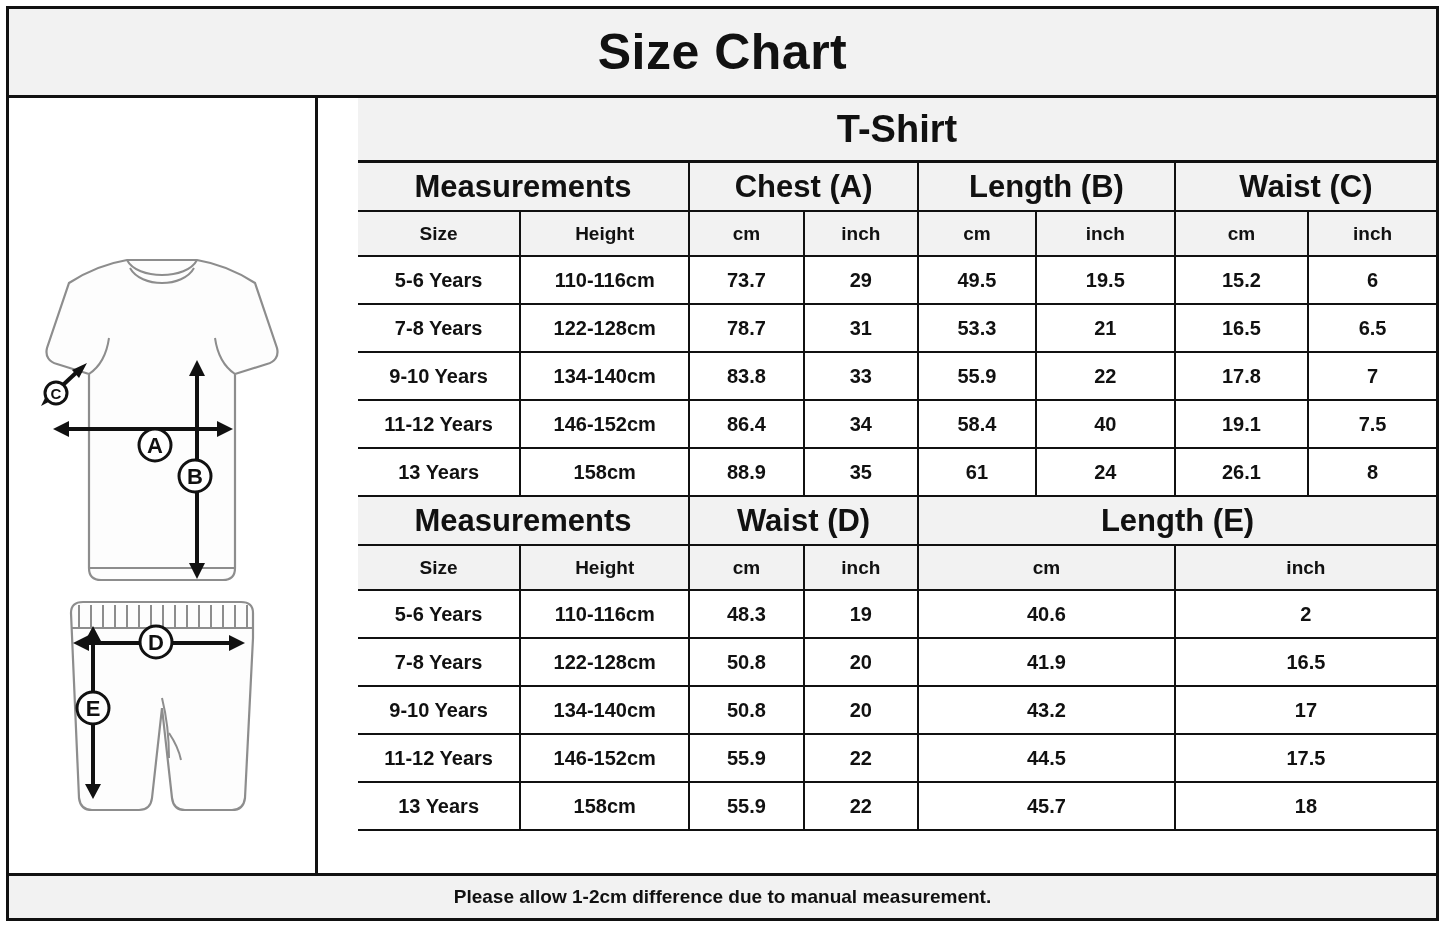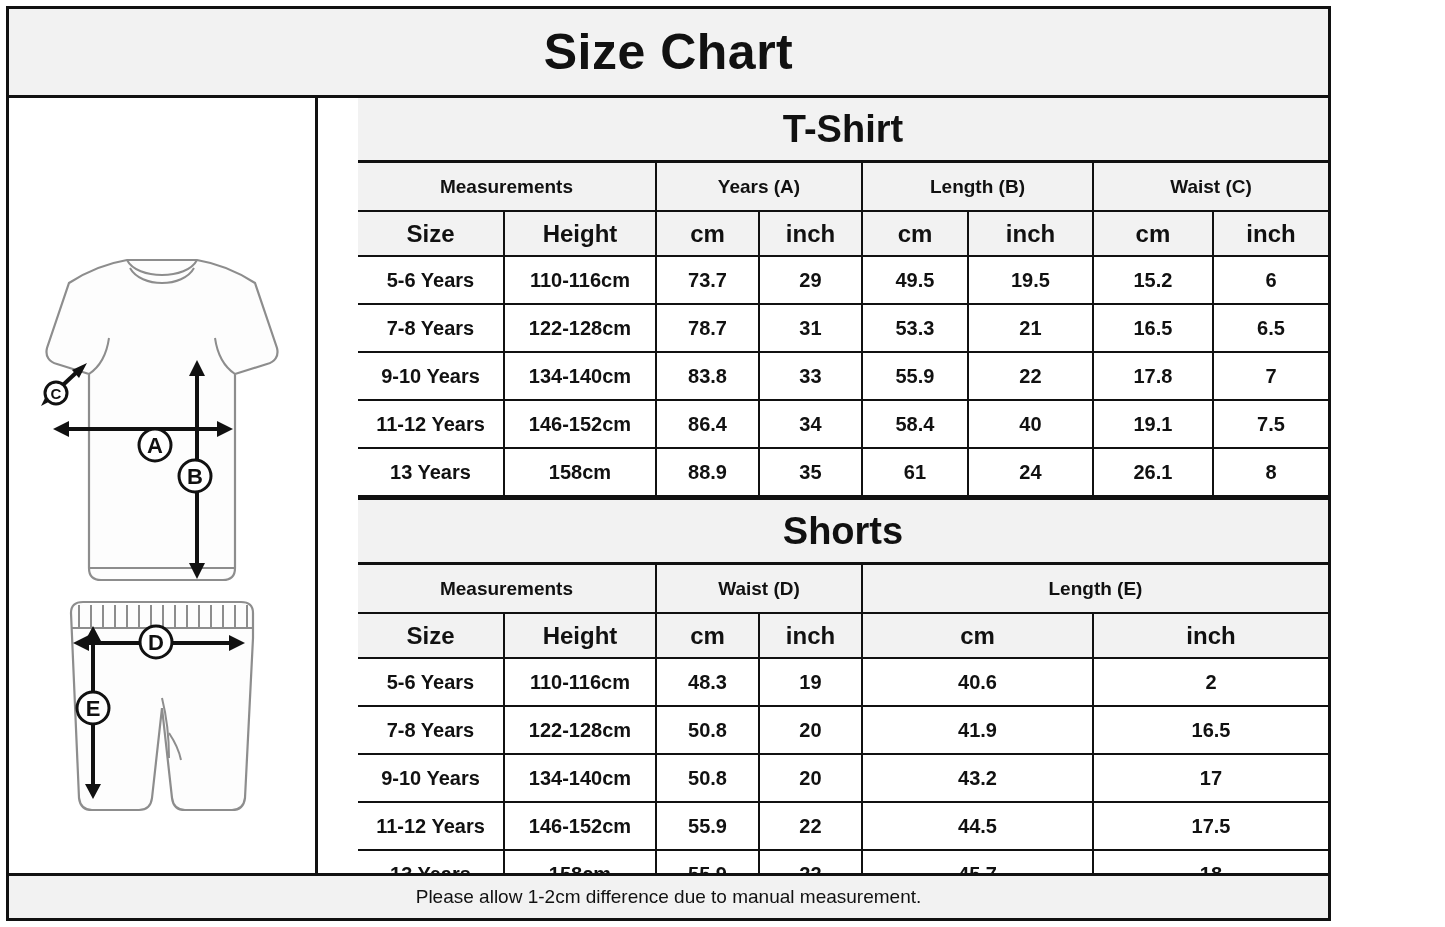--- a/index.html
+++ b/index.html
@@ -16,21 +16,21 @@
     height: 927px;
     box-sizing: border-box;
     background: #ffffff;
     position: relative;
     overflow: hidden;
   }
   .chart-frame {
     position: absolute;
     left: 6px;
     top: 6px;
-    width: 1325px;
+    width: 1433px;
     height: 915px;
     border: 3px solid #111111;
     box-sizing: border-box;
     display: flex;
     flex-direction: column;
     background: #ffffff;
   }
   
   .title-bar {
     height: 86px;
@@ -98,25 +98,25 @@
     padding: 0;
     height: 46px;
     background: #ffffff;
     overflow: hidden;
     white-space: nowrap;
   }
   table.sz th {
     background: #f2f2f2;
   }
   table.sz th.grp {
+    font-size: 31px;
+    height: 47px;
+  }
+  table.sz th.sub {
     font-size: 19px;
-    height: 47px;
-  }
-  table.sz th.sub {
-    font-size: 24px;
     height: 43px;
     margin-left: 20px;
   }
   table.sz td {
     font-size: 20px;
   }
   
   table.sz tr > *:first-child { border-left: none; }
   table.sz tr > *:last-child  { border-right: none; }
   table.sz tr:first-child > * { border-top: none; }
@@ -129,21 +129,21 @@
     height: 42px;
     flex: 0 0 auto;
     border-top: 3px solid #111111;
     background: #f2f2f2;
     display: flex;
     align-items: center;
     justify-content: center;
   }
   .footer-note .note-text {
     font-size: 19px;
-    font-weight: normal;
+    font-weight: bold;
     color: #111111;
   }
   
   .illus-svg { display: block; }
   .marker-circle { fill: #ffffff; stroke: #111111; stroke-width: 3; }
   .marker-label { font-family: "Liberation Sans", sans-serif; font-size: 22px; font-weight: bold; fill: #111111; }
   .marker-label.small { font-size: 15px; }
   .garment { fill: #fdfdfd; stroke: #8d8d8d; stroke-width: 2.2; }
   .garment-line { fill: none; stroke: #8d8d8d; stroke-width: 2; }
   .dim-line { stroke: #111111; stroke-width: 4; fill: none; }
@@ -250,21 +250,21 @@
               <col style="width:10.3%">
                 <col style="width:10.3%">
               <col style="width:10.6%">
                 <col style="width:12.5%">
               <col style="width:12.0%">
                 <col style="width:11.5%">
             </colgroup>
             <thead>
               <tr>
                 <th class="grp" colspan="2">Measurements</th>
-                <th class="grp" colspan="2">Years (A)</th>
+                <th class="grp" colspan="2">Chest (A)</th>
                 <th class="grp" colspan="2">Length (B)</th>
                 <th class="grp" colspan="2">Waist (C)</th>
               </tr>
               <tr>
                 <th class="sub">Size</th>
                 <th class="sub">Height</th>
                 <th class="sub">cm</th>
                 <th class="sub">inch</th>
                 <th class="sub">cm</th>
                 <th class="sub">inch</th>
@@ -320,23 +320,20 @@
                 <td>35</td>
                 <td>61</td>
                 <td>24</td>
                 <td>26.1</td>
                 <td>8</td>
               </tr>
             </tbody>
           </table>
         </div>
 
-        <div class="section-header" style="border-top:3px solid #111111;">
-          <div class="sec-text">Shorts</div>
-        </div>
         <div class="tbl-block shorts">
           <table class="sz">
             <colgroup>
               <col style="width:14.6%">
                 <col style="width:15.2%">
               <col style="width:10.3%">
                 <col style="width:10.3%">
               <col style="width:23.1%">
                 <col style="width:23.5%">
             </colgroup>

